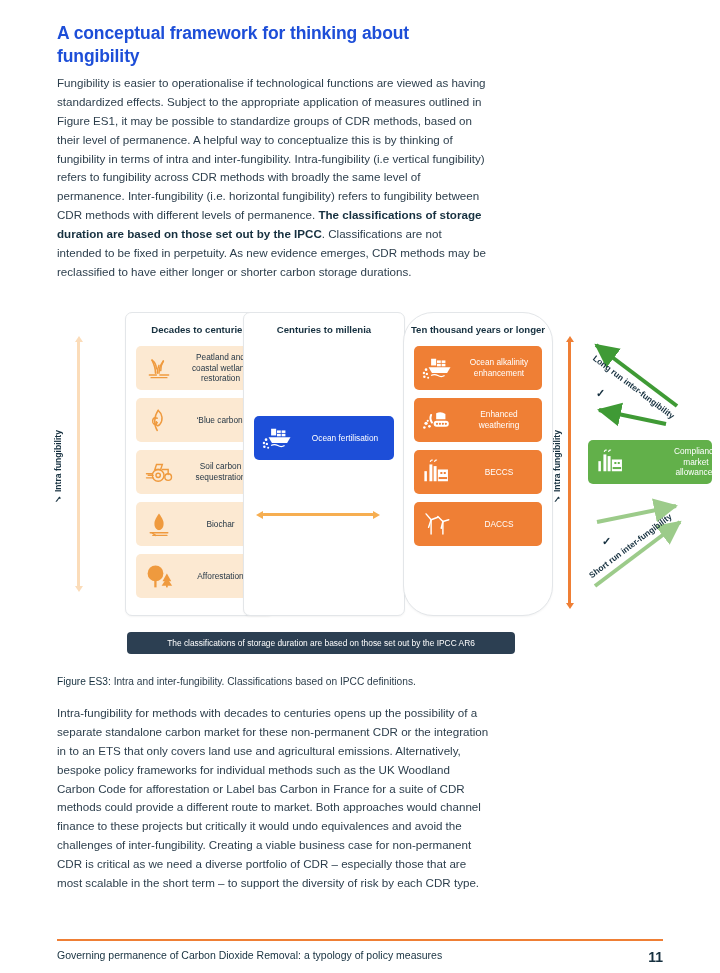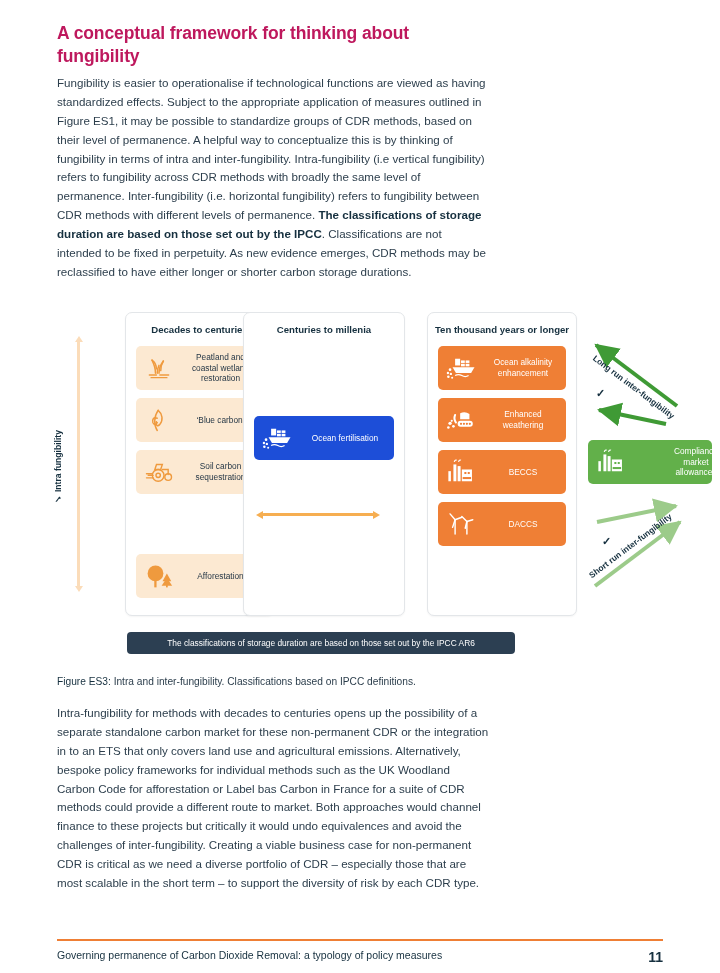--- a/index.html
+++ b/index.html
@@ -10,21 +10,21 @@
     color:#1f3242;
     position:relative;
     overflow:hidden;
   }
   .page{position:absolute;inset:0;}
 
   
   .title{
     position:absolute;left:57px;top:22px;width:420px;
     font-size:17.5px;font-weight:bold;line-height:1.30;
-    color:#be185d;letter-spacing:-0.1px;
+    color:#1d4ed8;letter-spacing:-0.1px;
   }
 
   
   .body-copy{
     position:absolute;left:57px;width:432px;
     font-size:11.6px;line-height:1.63;color:#2c3e4c;
     text-align:left;
   }
   #intro-paragraph{top:74px;}
   #closing-paragraph{top:704px;width:432px;}
@@ -35,21 +35,21 @@
 
   .panel{
     position:absolute;top:0;
     background:#ffffff;
     border:1px solid #e3e6e9;
     border-radius:7px;
     box-shadow:0 1px 2px rgba(0,0,0,0.045);
   }
   #panel-decades{left:85px;width:147px;height:302px;margin-left:40px;}
   #panel-centuries{left:243px;width:149px;height:302px;padding-left:11px;}
-  #panel-tenthousand{left:427px;width:148px;height:302px;}
+  #panel-tenthousand{left:403px;width:148px;height:302px;border-radius:30px;}
 
   .panel-header{
     position:absolute;top:11px;left:0;right:0;
     text-align:center;font-size:9.6px;font-weight:bold;color:#16303f;
   }
 
   .card{
     position:absolute;left:10px;right:10px;
     height:44px;border-radius:5px;
     display:flex;align-items:center;
@@ -217,20 +217,31 @@
               <circle cx="17" cy="19" r="2.6"></circle>
             <circle cx="29" cy="21" r="4"></circle>
             <path d="M13 12 h7 l2 -6 h-7 z"></path>
             <path d="M22 12 h7 v6"></path>
             <path d="M3 22 h8 M3 17 h6 M5 19 h6"></path>
           </svg>
         </span>
         <span class="lbl">Soil carbon sequestration</span>
       </div>
 
+      <div class="card pale" style="top:189px">
+        <span class="ic">
+          <svg width="28" height="28" viewBox="0 0 32 32" fill="none" stroke="#ef9a3e" stroke-width="1.7" stroke-linecap="round">
+            <path d="M16 4 C12 10 10 13 11 18 C12 22 15 23 16 23 C17 23 20 22 21 18 C22 13 20 10 16 4 Z" fill="#ef9a3e" stroke="none"></path>
+            <path d="M6 26 h20"></path>
+              <path d="M9 29 h16"></path>
+              <path d="M8 26 l4 3"></path>
+          </svg>
+        </span>
+        <span class="lbl">Biochar</span>
+      </div>
 
       <div class="card pale" style="top:241px">
         <span class="ic">
           <svg width="30" height="28" viewBox="0 0 34 32" fill="#ef9a3e">
             <ellipse cx="13" cy="13" rx="9" ry="9"></ellipse>
             <rect x="11.6" y="19" width="2.6" height="10"></rect>
             <polygon points="26,13 31,22 21,22"></polygon>
             <polygon points="26,18 32,27 20,27"></polygon>
             <rect x="25" y="25" width="2" height="4"></rect>
           </svg>

